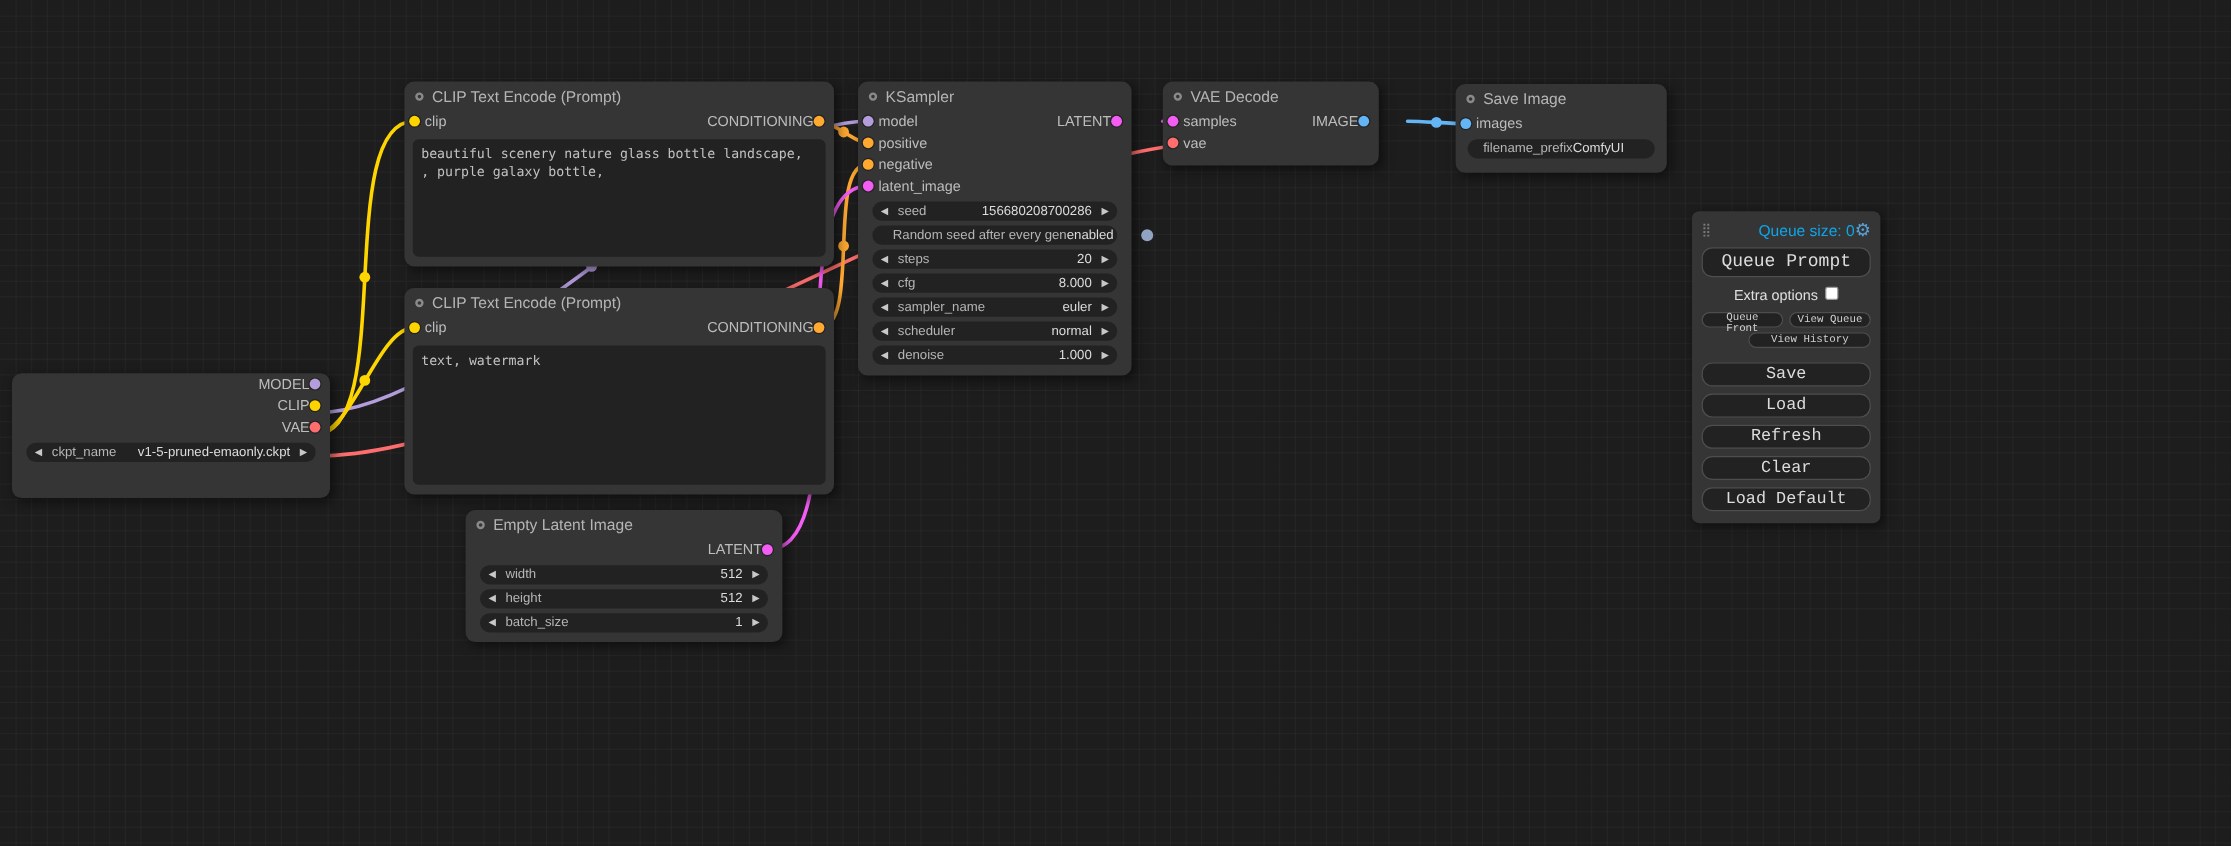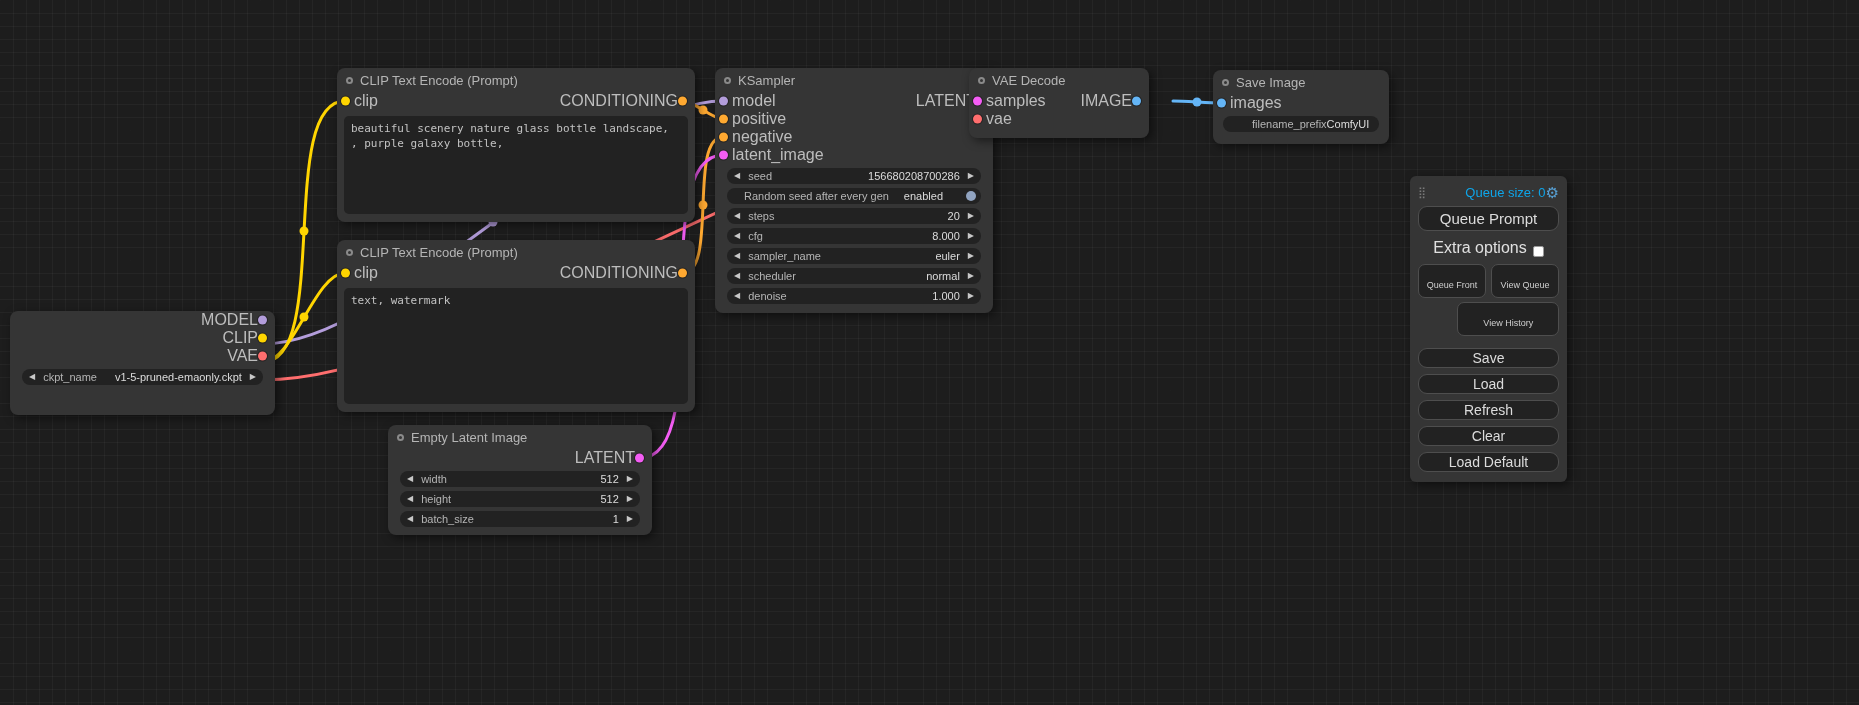--- a/index.html
+++ b/index.html
@@ -15,57 +15,57 @@
     background-size:13px 13px,13px 13px,130px 130px,130px 130px;
   }
   #wires{position:absolute;left:0;top:0;pointer-events:none}
 
   .node{position:absolute;background:#353535;border-radius:8px;
         box-shadow:3px 3px 10px rgba(0,0,0,.5);color:#b5b5b5}
   .node-header{height:24px;display:flex;align-items:center;gap:7px;padding:0 9px}
   .collapse-dot{width:7px;height:7px;border:2px solid #8a8a8a;border-radius:50%;flex:none}
   .node-title{font-size:13px;color:#b5b5b5;white-space:nowrap}
   .slot-row{position:relative;height:18px;display:flex;align-items:center;
-            padding:0 17px;font-size:16px;color:#bdbdbd}
+            padding:0 17px;font-size:12px;color:#bdbdbd}
   .slot-dot{width:9px;height:9px;border-radius:50%;position:absolute;top:50%;
             transform:translateY(-50%);box-shadow:0 0 0 1px rgba(0,0,0,.35)}
   .slot-dot.in{left:4px}
   .slot-dot.out{right:8px}
   .out-label{margin-left:auto}
   .widget{height:16px;margin:4px 12px 0;background:#222;border-radius:8px;
           display:flex;align-items:center;padding:0 7px;font-size:11px;color:#b5b5b5}
   .warrow{font-size:8px;color:#c8c8c8;line-height:1;flex:none}
   .wlabel{margin-left:8px;white-space:nowrap}
   .wvalue{margin-left:auto;margin-right:8px;color:#dcdcdc;white-space:nowrap}
   .widget.toggle{padding:0 5px}
   .widget.toggle .wlabel{margin-left:12px}
   .widget.toggle .wvalue{margin-right:16px}
   .toggle-knob{width:10px;height:10px;border-radius:50%;margin-left:7px;flex:none}
-  .widget.plain .wlabel{margin-left:22px}
+  .widget.plain .wlabel{margin-left:6px}
   .widget.plain .wvalue{margin-right:30px}
   .prompt-box{position:absolute;left:7px;right:7px;background:#222;border:0;border-radius:5px;
               padding:5px 7px;color:#c2c2c2;font-family:"DejaVu Sans Mono",monospace;
               font-size:11px;line-height:1.4;resize:none;outline:none;overflow:hidden}
 
   .menu{position:absolute;left:1410px;top:176px;width:157px;background:#353535;
         border-radius:6px;box-shadow:3px 3px 10px rgba(0,0,0,.5);padding:6px 8px 10px;color:#d5d5d5}
   .menu-header{display:flex;align-items:center;height:20px}
   .drag-handle{color:#7a7a7a;font-size:11px;line-height:1}
   .queue-size{flex:1;text-align:right;font-size:13px;color:#0ea5e9}
   .gear-icon{font-size:15px;line-height:1}
   .btn{display:block;width:100%;background:#222;border:1px solid #4e4e4e;border-radius:9px;
-       color:#dcdcdc;font-family:Liberation Sans, sans-serif;cursor:pointer}
+       color:#dcdcdc;font-family:Liberation Mono, monospace;cursor:pointer}
   .btn.big{height:25px;font-size:15px;margin-top:4px}
   .btn.med{height:20px;font-size:14px;margin-top:6px}
   .btn.med.first{margin-top:12px}
-  .extra-row{display:flex;align-items:flex-end;justify-content:center;gap:6px;margin-top:8px;
-             font-size:16px;color:#e0e0e0}
+  .extra-row{display:flex;align-items:flex-start;justify-content:center;gap:6px;margin-top:8px;
+             font-size:12px;color:#e0e0e0}
   .checkbox{width:11px;height:11px;background:#ffffff;border:1px solid #9a9a9a;border-radius:2px;flex:none}
   .pair-row{display:flex;gap:5px;margin-top:7px}
-  .btn.tiny{height:13px;font-size:9px;border-radius:7px;padding:16px 4px;color:#cfcfcf;line-height:1}
+  .btn.tiny{height:13px;font-size:9px;border-radius:7px;padding:0 4px;color:#cfcfcf;line-height:1}
   .pair-row .btn.tiny{width:auto;flex:1}
   .center-row{display:flex;justify-content:flex-end;margin-top:4px}
   .center-row .btn.tiny{width:72%}
 </style>
 </head>
 <body>
 
 <div id="canvas">
 
   <svg id="wires" width="1859" height="705">
@@ -161,21 +161,21 @@
       <span class="warrow">▶</span>
     </div>
     <div class="widget">
       <span class="warrow">◀</span>
       <span class="wlabel">batch_size</span>
       <span class="wvalue">1</span>
       <span class="warrow">▶</span>
     </div>
   </div>
 
-  <div class="node" style="left:715px;top:68px;width:278px;height:245px">
+  <div class="node" style="left:715px;top:68px;width:228px;height:245px">
     <div class="node-header">
       <span class="collapse-dot"></span>
       <span class="node-title">KSampler</span>
     </div>
     <div class="slot-row">
       <span class="slot-dot in" style="background: rgb(179, 157, 219);"></span>
       <span>model</span>
       <span class="out-label">LATENT</span>
       <span class="slot-dot out" style="background: rgb(244, 93, 244);"></span>
     </div>

